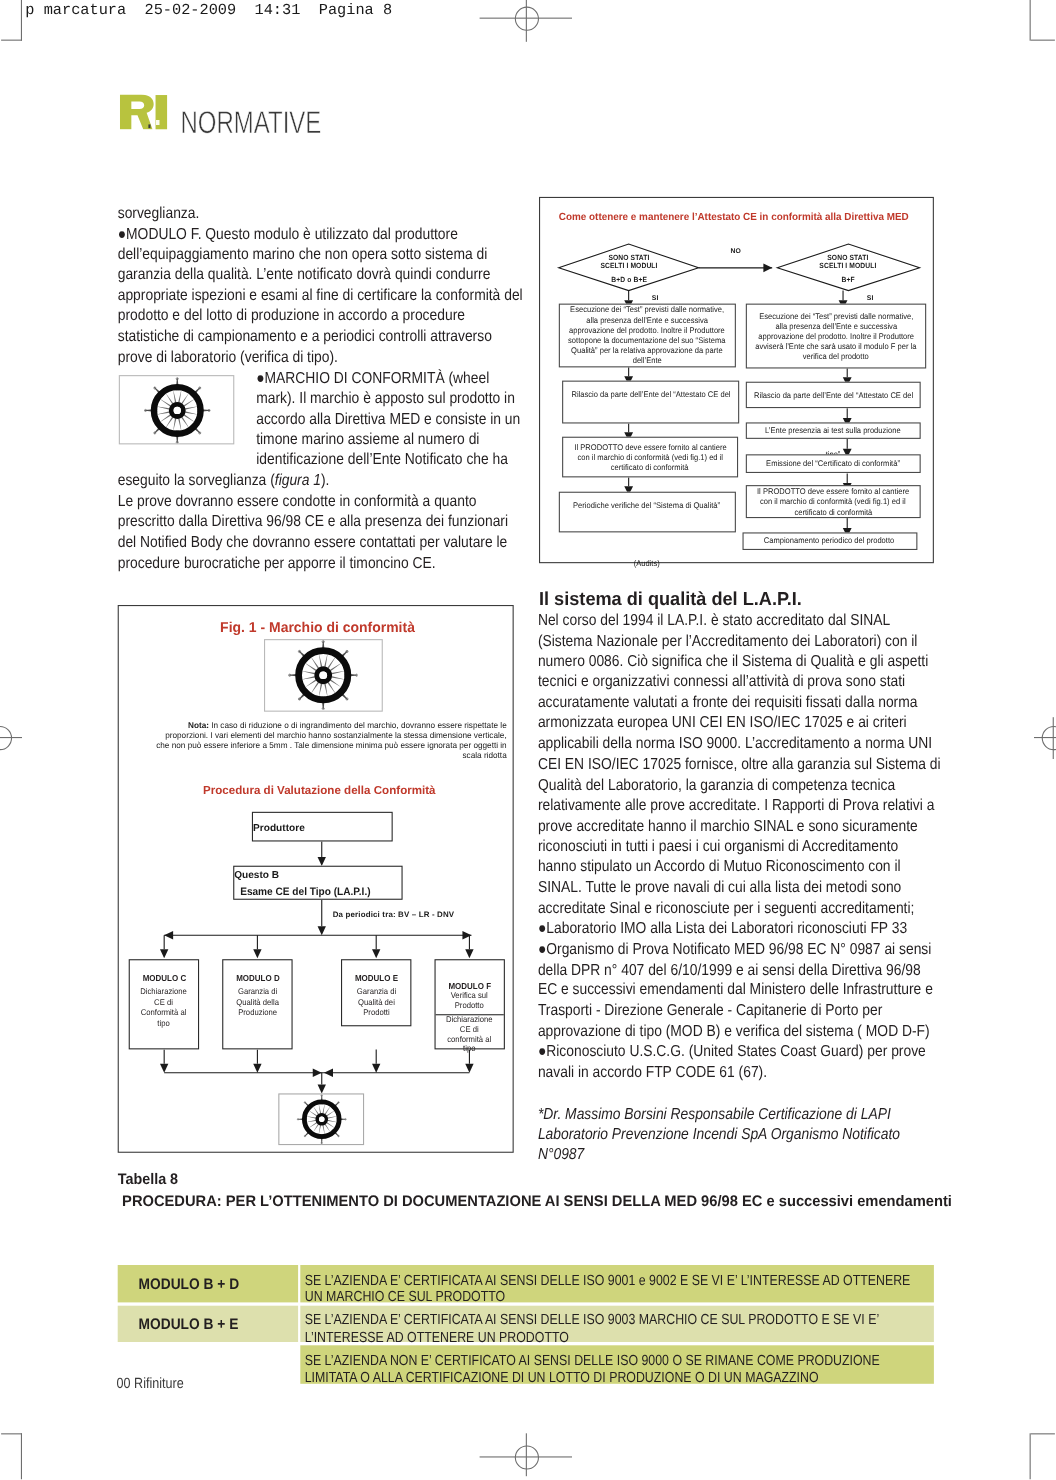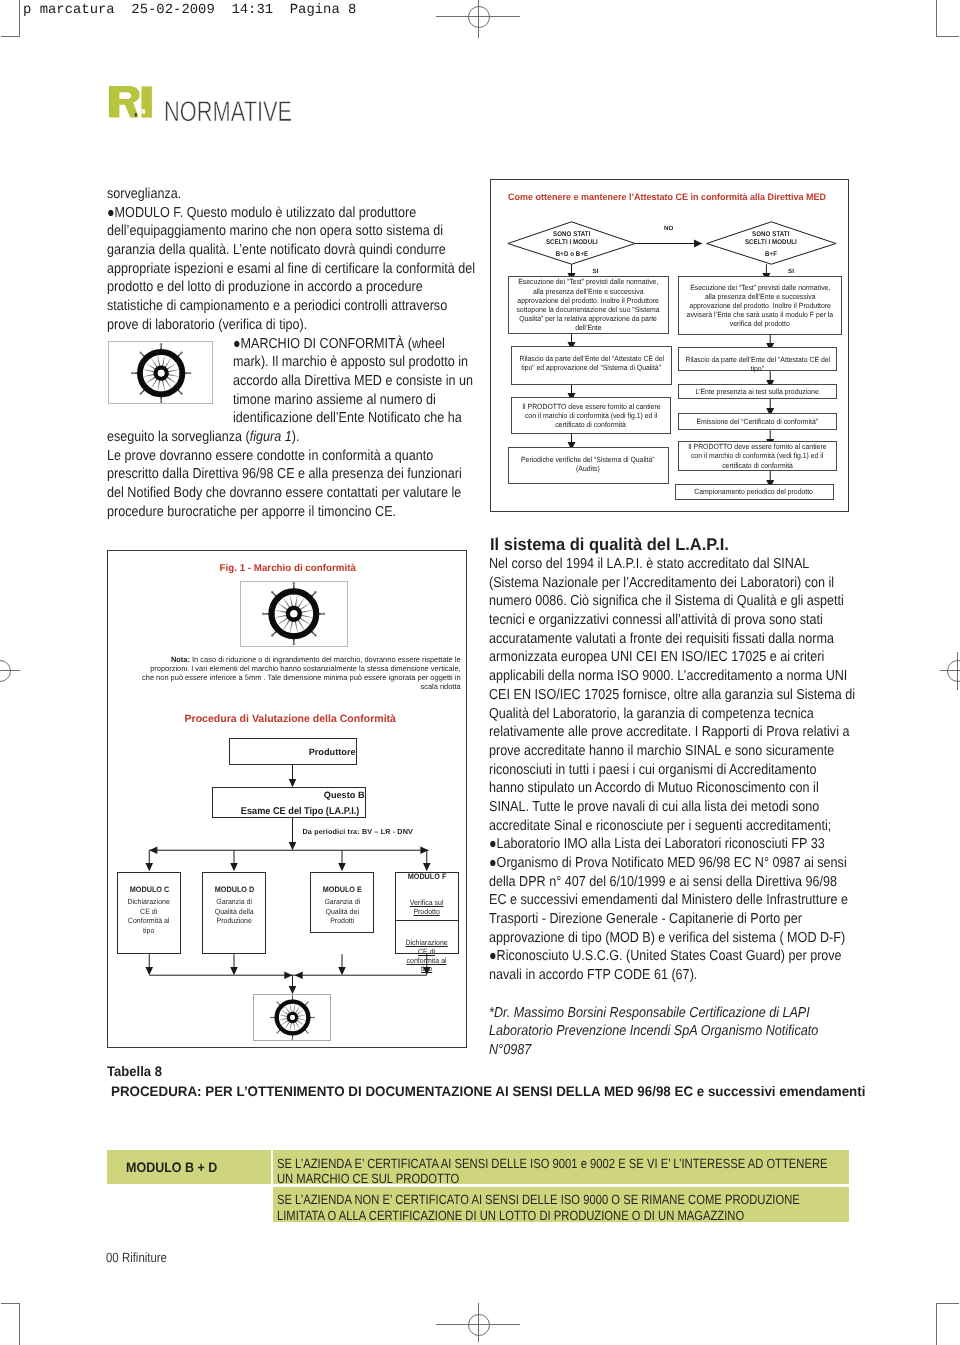--- a/index.html
+++ b/index.html
@@ -63,47 +63,47 @@
   .fc-title{position:absolute;left:16.5px;top:11.2px;font-size:9.4px;font-weight:bold;
      color:#c0392b;white-space:nowrap;transform:scaleX(0.96);transform-origin:0 0;}
   .fc-svg{position:absolute;left:0;top:0;}
   .fc-dia{position:absolute;text-align:center;font-size:6.8px;font-weight:bold;line-height:8.4px;
      color:#1a1a1a;white-space:nowrap;letter-spacing:0.1px;}
   .fc-dia span{display:inline-block;transform:scaleX(0.9);}
   .fc-dia .dia-gap{display:block;margin-top:3.2px;}
   .fc-lbl{position:absolute;font-size:6.2px;font-weight:bold;color:#1a1a1a;white-space:nowrap;letter-spacing:0.1px;}
   .fc-box{position:absolute;border:1px solid #4a4a4a;box-sizing:border-box;background:#fff;
      display:flex;flex-direction:column;align-items:center;justify-content:center;}
-  .fc-box.topal{justify-content:flex-start;padding-top:7px;}
+  .fc-box.topal{justify-content:flex-start;padding-top:7px;gap:44px;}
   .fc-box > div{font-size:7.5px;line-height:9.1px;color:#1a1a1a;white-space:nowrap;
      text-align:center;transform:scaleX(0.918);}
   
   #figbox{position:absolute;}
-  .fig-title{position:absolute;left:1.2px;top:11.9px;width:358px;text-align:center;font-size:10px;
+  .fig-title{position:absolute;left:1.2px;top:11.9px;width:358px;text-align:center;font-size:13px;
      font-weight:bold;color:#c0392b;white-space:nowrap;}
   .fig-title span{display:inline-block;transform:scaleX(0.977);}
   .fig-wheelbox{position:absolute;left:131.6px;top:30.4px;width:108px;height:66px;
      border:1px solid #b9b9b9;box-sizing:border-box;}
   .fig-wheelbox .wheelbox{position:absolute;left:21.1px;top:-0.6px;width:63.7px;height:63.7px;}
   .fig-note{position:absolute;left:0;top:105px;width:358px;text-align:right;font-size:7.7px;
      line-height:8.9px;color:#1a1a1a;white-space:nowrap;}
   .fig-note > div{transform:scaleX(0.97);}
   .fig-title2{position:absolute;left:3px;top:161.8px;width:358px;text-align:center;font-size:10.6px;
      font-weight:bold;color:#c0392b;white-space:nowrap;}
   .fig-title2 span{display:inline-block;transform:scaleX(0.995);}
   .fig-svg{position:absolute;left:0;top:0;}
-  .fig-box{position:absolute;border:1px solid #2b2b2b;box-sizing:border-box;text-align:right;
+  .fig-box{position:absolute;border:1px solid #2b2b2b;box-sizing:border-box;text-align:left;
      font-size:9.2px;font-weight:bold;color:#1a1a1a;background:#fff;white-space:nowrap;}
   .fig-box .bigline{font-size:9.9px;display:block;transform:scaleX(0.93);}
   .fig-lbl{position:absolute;font-size:7.2px;font-weight:bold;color:#1a1a1a;letter-spacing:0.15px;white-space:nowrap;}
   .fig-mod{position:absolute;border:1px solid #2b2b2b;box-sizing:border-box;text-align:center;
      background:#fff;padding-top:12px;}
-  .fig-mod.modf{padding-top:0;}
+  .fig-mod.modf{padding-top:20px;}
   .fig-mod.modf .mt{line-height:8.6px;}
-  .fig-mod.modf .mb{line-height:8.8px;margin-top:18px;text-decoration:underline;}
+  .fig-mod.modf .mb{line-height:8.8px;margin-top:0;}
   .fig-mod.modf .mdiv{margin-top:3px;}
   .fig-mod .mt{font-size:7.9px;font-weight:bold;line-height:9.6px;white-space:nowrap;}
   .fig-mod .mt span{display:inline-block;transform:scaleX(0.92);}
   .fig-mod .mb{font-size:7.6px;line-height:9.6px;margin-top:2.6px;}
   .fig-mod .mb div{white-space:nowrap;transform:scaleX(0.92);}
   .fig-mod .mdiv{border-top:1px solid #2b2b2b;margin-top:4px;}
   .fig-wheelbox2{position:absolute;left:145px;top:443px;width:78px;height:47px;
      border:1px solid #aaa;box-sizing:border-box;display:flex;align-items:center;justify-content:center;}
 </style>
 </head>
@@ -534,20 +534,28 @@
 <div class="abs" id="tbl-title">PROCEDURA: PER L’OTTENIMENTO DI DOCUMENTAZIONE AI SENSI DELLA MED 96/98 EC e successivi emendamenti</div>
 <div class="abs" id="tbl">
   <div class="trow" style="height:33.3px;">
     <div class="tlabel" style="background:#cfd57c;">
         <span>MODULO B + D</span>
       </div>
     <div class="tcell" style="background:#cfd57c;">
         <span>SE L’AZIENDA E’ CERTIFICATA AI SENSI DELLE ISO 9001 e 9002 E SE VI E’ L’INTERESSE AD OTTENERE UN MARCHIO CE SUL PRODOTTO</span>
       </div>
   </div>
+  <div class="trow" style="height:33.6px;">
+    <div class="tlabel" style="background:#dde0ad;">
+        <span>MODULO B + E</span>
+      </div>
+    <div class="tcell" style="background:#dde0ad;">
+        <span>SE L’AZIENDA E’ CERTIFICATA AI SENSI DELLE ISO 9003 MARCHIO CE SUL PRODOTTO E SE VI E’ L’INTERESSE AD OTTENERE UN PRODOTTO</span>
+      </div>
+  </div>
   <div class="trow" style="height:35.2px;">
     <div class="tcell" style="background:#cfd57c;">
         <span>SE L’AZIENDA NON E’ CERTIFICATO AI SENSI DELLE ISO 9000 O SE RIMANE COME PRODUZIONE LIMITATA O ALLA CERTIFICAZIONE DI UN LOTTO DI PRODUZIONE O DI UN MAGAZZINO</span>
       </div>
   </div>
 </div>
 
 <div class="abs" id="footer">00 Rifiniture</div>
 
 </body></html>

